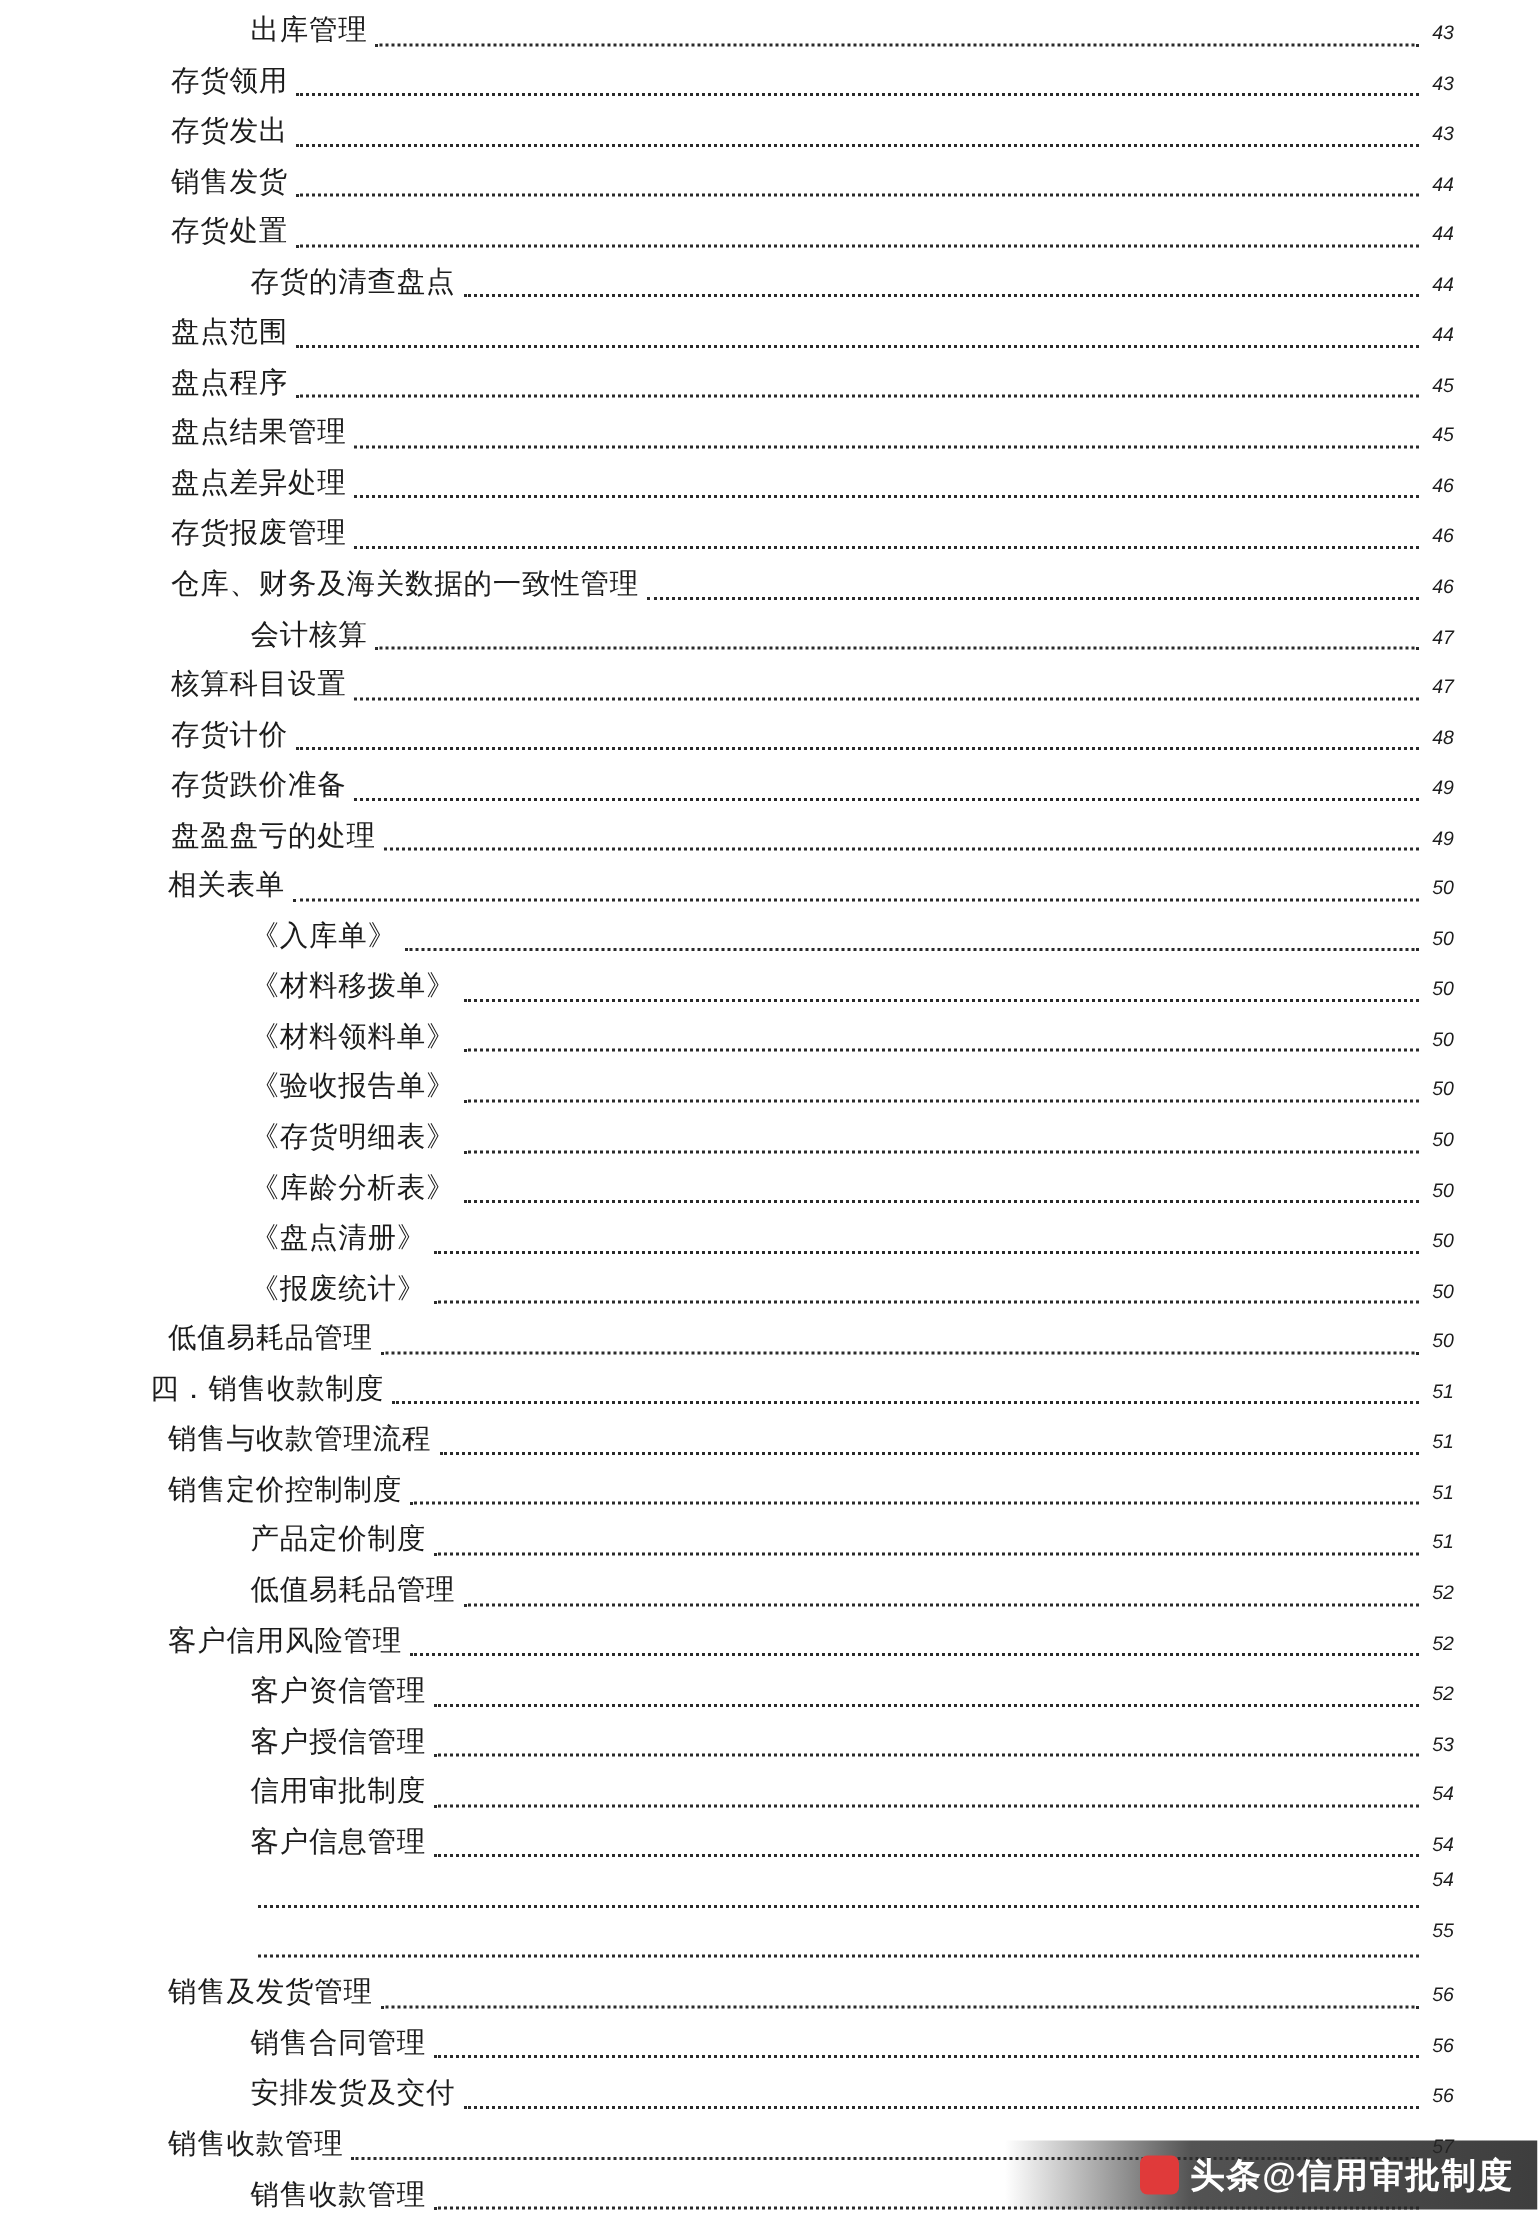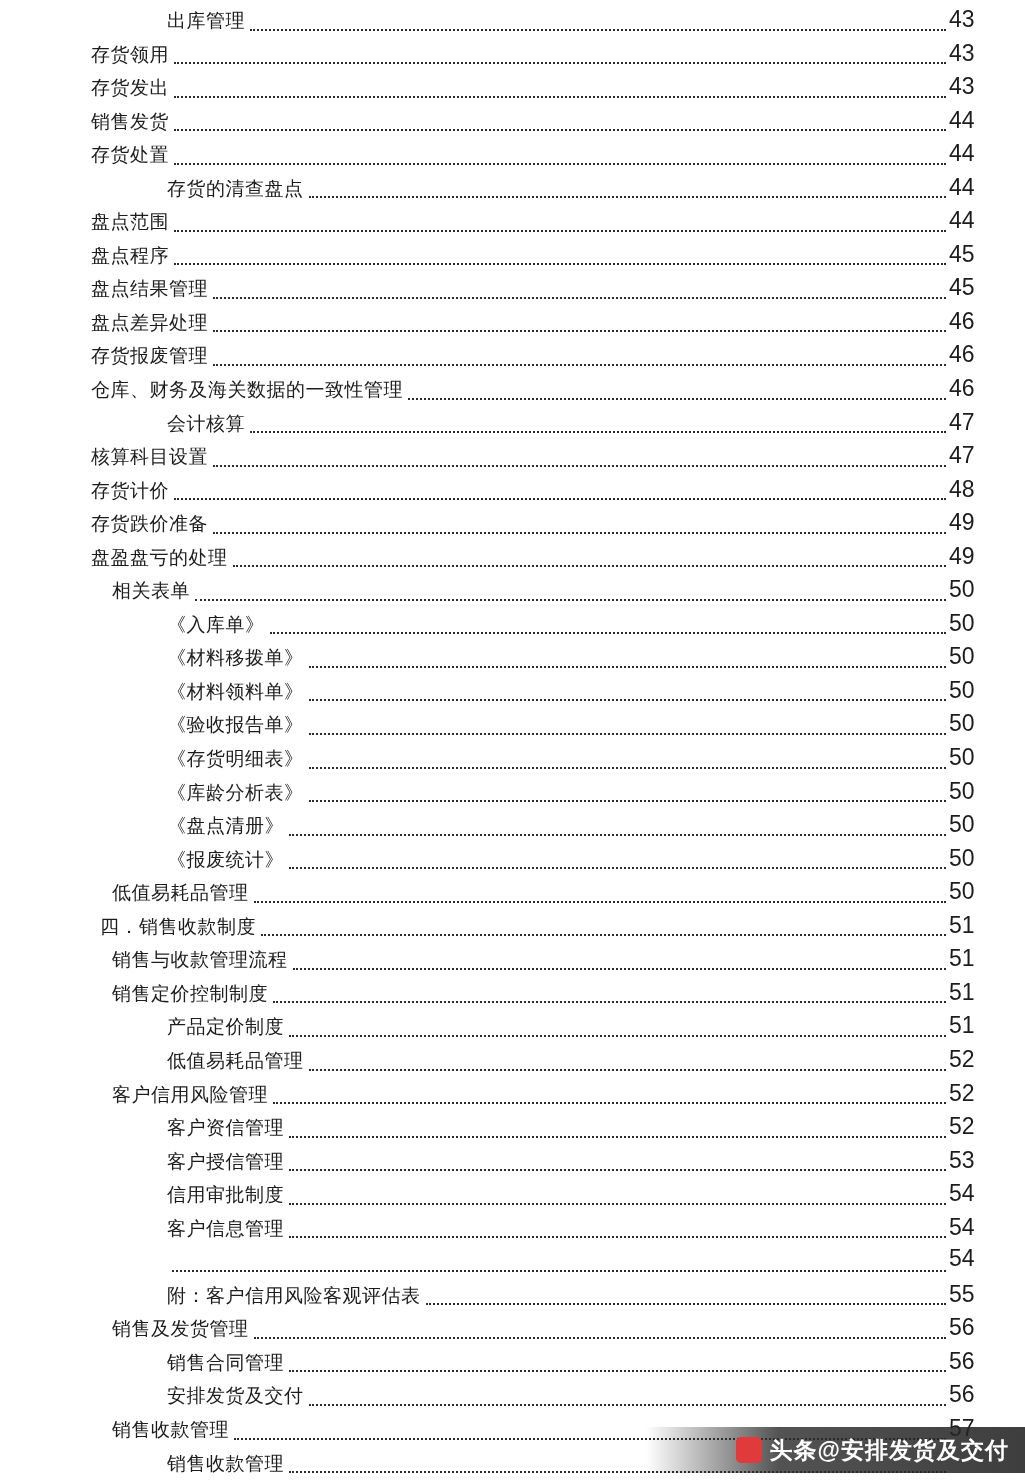--- a/index.html
+++ b/index.html
@@ -28,33 +28,34 @@
   .toc-row .title {
     white-space: nowrap;
     font-size: 19px;
     line-height: 33.55px;
     letter-spacing: 0.5px;
     text-align: center;
   }
   .lvl-1 { padding-left: 100px; }
   .lvl-2 { padding-left: 112px; }
   .lvl-3 { padding-left: 167px; }
-  .lvl-4 { padding-left: 91px; }
+  .lvl-4 { padding-left: 114px; }
   .leader {
     flex: 1;
     min-width: 8px;
     border-bottom: 2px dotted #2a2a2a;
     align-self: flex-end;
     margin: 0 3px 7px 5px;
   }
   .page {
-    font-size: 23px;
+    font-size: 13px;
     min-width: 26px;
-    text-align: left;
+    text-align: center;
     white-space: nowrap;
+    font-style: italic;
   }
   .watermark {
     position: absolute;
     right: 0;
     bottom: 8px;
     height: 46px;
     display: flex;
     align-items: center;
     padding: 0 16px 0 90px;
     background: linear-gradient(90deg, rgba(45,45,45,0) 0%, rgba(45,45,45,0.82) 35%, rgba(35,35,35,0.88) 100%);
@@ -262,21 +263,20 @@
     <div class="toc-row lvl-3">
     <span class="title">客户信息管理</span>
     <span class="leader"></span>
     <span class="page">54</span>
   </div>
     <div class="toc-row lvl-3">
     <span class="leader"></span>
     <span class="page">54</span>
   </div>
     <div class="toc-row lvl-3">
-    <span class="title">附：客户信用风险客观评估表</span>
     <span class="leader"></span>
     <span class="page">55</span>
   </div>
     <div class="toc-row lvl-2">
     <span class="title">销售及发货管理</span>
     <span class="leader"></span>
     <span class="page">56</span>
   </div>
     <div class="toc-row lvl-3">
     <span class="title">销售合同管理</span>
@@ -295,14 +295,14 @@
   </div>
     <div class="toc-row lvl-3">
     <span class="title">销售收款管理</span>
     <span class="leader"></span>
     <span class="page"></span>
   </div>
   </div>
 
 <div class="watermark">
   <span class="wm-icon"></span>
-  <span class="wm-text">头条@安排发货及交付</span>
+  <span class="wm-text">头条@信用审批制度</span>
 </div>
 
 </body></html>

